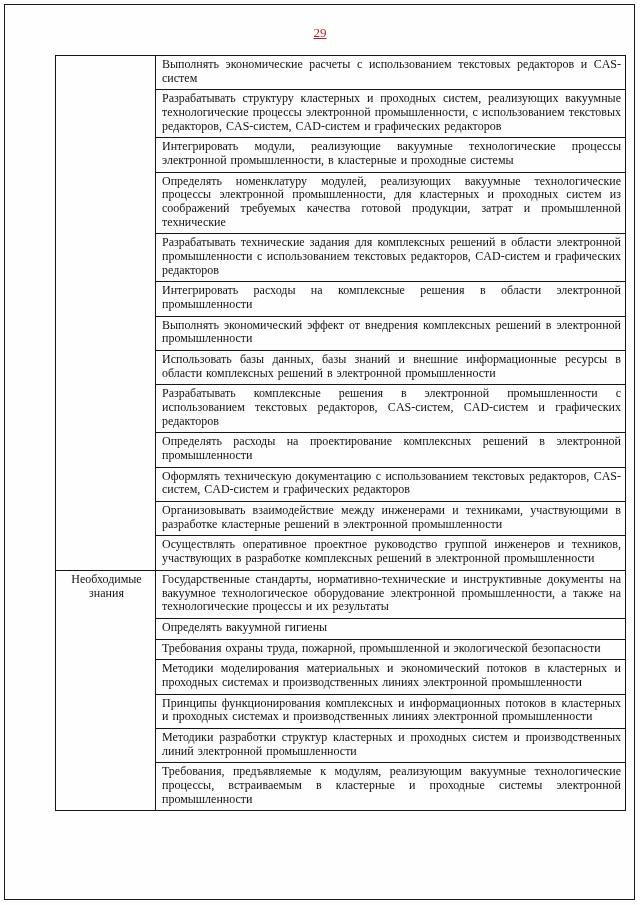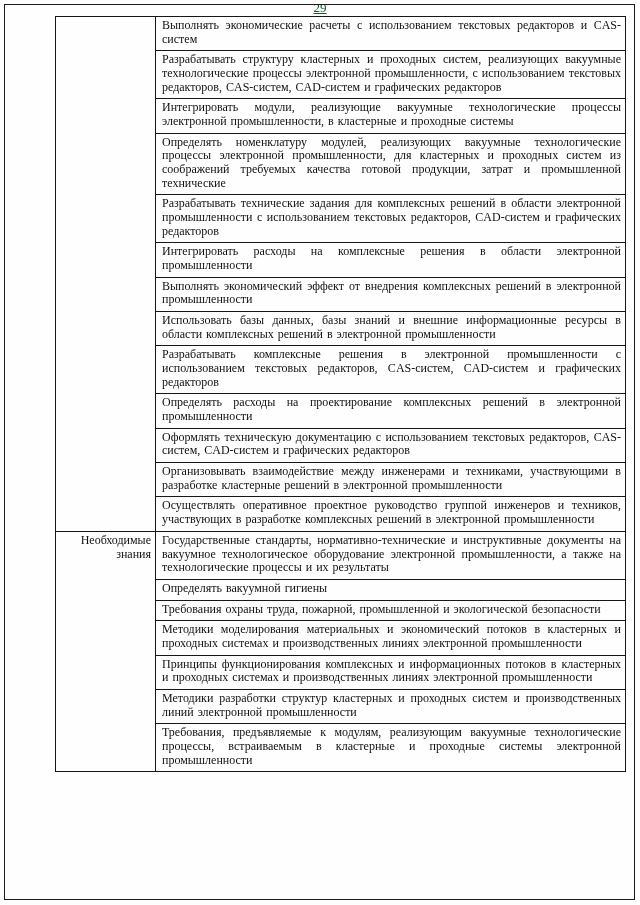--- a/index.html
+++ b/index.html
@@ -21,43 +21,44 @@
   .page-frame {
     position: absolute;
     left: 4px;
     top: 4px;
     width: 631px;
     height: 896px;
     border: 1.5px solid #1b1b1b;
     pointer-events: none;
   }
   .page-number {
+    padding-top: 25px;
     text-align: center;
     font-size: 13px;
-    color: #14532d;
+    color: #b91c1c;
     text-decoration: underline;
   }
   table.doc-table {
     border-collapse: collapse;
     table-layout: fixed;
     width: 570px;
-    margin: 0 0 0 55px;
+    margin: 14px 0 0 55px;
   }
   .col-label   { width: 100px; }
   .col-content { width: 470px; }
   table.doc-table td {
     border: 1px solid #161616;
     vertical-align: top;
     font-size: 12px;
     line-height: 1.14;
     padding: 2px 4px 4px 6px;
     word-spacing: 1px;
   }
   td.label-cell {
-    text-align: right;
+    text-align: center;
     font-size: 12px;
   }
   td.content-cell {
     text-align: justify;
   }
 </style>
 </head>
 <body>
 
 <div class="page">

